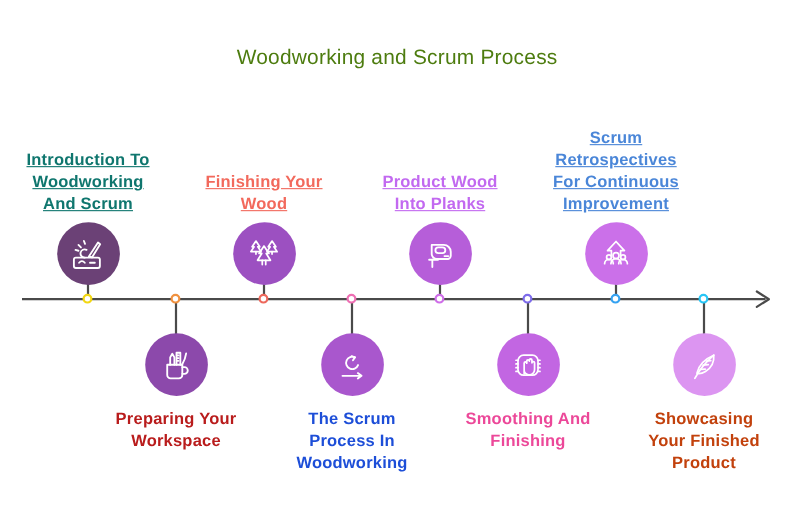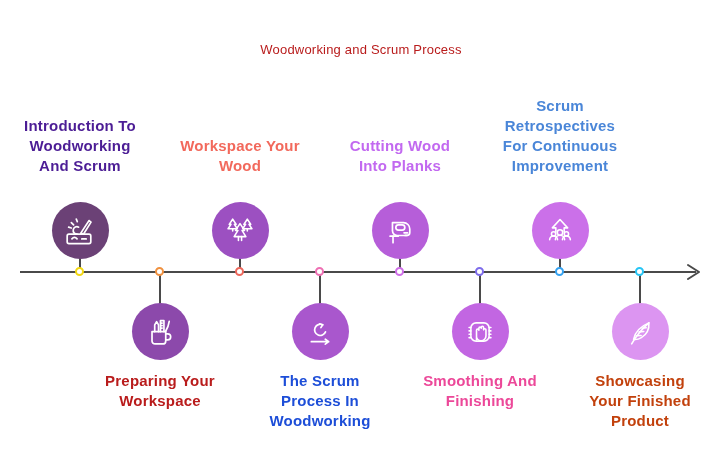--- a/index.html
+++ b/index.html
@@ -2,21 +2,21 @@
 <html><head>
 <meta charset="utf-8">
 <style>
   html,body{margin:0;padding:0;background:#fff;}
   .canvas{
     position:relative;width:722px;height:472px;background:#ffffff;
     font-family:"Liberation Sans", sans-serif;overflow:hidden;
   }
   .title{
     position:absolute;top:42px;left:0;width:100%;text-align:center;
-    font-size:13px;font-weight:400;color:#b91c1c;letter-spacing:.2px;
+    font-size:19px;font-weight:400;color:#4d7c0f;letter-spacing:.2px;
   }
   .timeline-svg{position:absolute;left:0;top:0;z-index:1;}
   .milestone{position:static;}
   .m0{--x:80px;} .m1{--x:160px;} .m2{--x:240px;} .m3{--x:320px;}
   .m4{--x:400px;} .m5{--x:480px;} .m6{--x:560px;} .m7{--x:640px;}
   .connector{
     position:absolute;left:calc(var(--x) - 1px);width:2px;background:#4a4a4a;z-index:1;
   }
   .connector.top{top:246px;height:26px;}
   .connector.bottom{top:272px;height:34px;}
@@ -29,37 +29,37 @@
   .circle svg{display:block;}
   .dot{
     position:absolute;left:calc(var(--x) - 5px);top:267px;width:5px;height:5px;
     border-radius:50%;background:#ffffff;border:2.5px solid #999;z-index:3;
   }
   .label{
     position:absolute;left:calc(var(--x) - 80px);width:160px;text-align:center;
     font-size:15px;font-weight:600;line-height:20px;white-space:pre-line;
     letter-spacing:.2px;z-index:2;
   }
-  .label.top{bottom:296px;}
+  .label.top{bottom:276px;text-decoration:underline;}
   .label.bottom{top:371px;}
 </style>
 </head>
 <body>
 
 <div class="canvas">
 
   <div class="title">Woodworking and Scrum Process</div>
 
   <svg class="timeline-svg" width="722" height="472">
     <line x1="20" y1="272" x2="696" y2="272" stroke="#4a4a4a" stroke-width="2"></line>
     <path d="M688 265 L699 272 L688 279" fill="none" stroke="#4a4a4a" stroke-width="2" stroke-linecap="round" stroke-linejoin="round"></path>
   </svg>
 
   <div class="milestone m0">
-    <div class="label top" style="color: #4c1d95;">Introduction To
+    <div class="label top" style="color: #0f766e;">Introduction To
 Woodworking
 And Scrum</div>
     <div class="connector top"></div>
     <div class="circle top" style="background-color: rgb(107, 65, 118);">
       <span>
         <svg width="36" height="36" viewBox="0 0 32 32" fill="none" stroke="#ffffff" stroke-width="1.5" stroke-linecap="round" stroke-linejoin="round">
           <rect x="4.6" y="18.8" width="21" height="8.4" rx="1.6"></rect>
           <path d="M8.8 23 q2.3 -2.7 4.6 0"></path>
           <path d="M17.6 23 h3.9"></path>
           <path d="M13.4 18.8 a3.3 3.3 0 1 1 1.4 -6.2"></path>
@@ -83,21 +83,21 @@
           <path d="M20.9 15.6 q2.7 -4.6 3.3 -9.1"></path>
         </svg>
       </span>
     </div>
     <div class="dot" style="border-color: rgb(240, 145, 63);"></div>
     <div class="label bottom" style="color: #b91c1c;">Preparing Your
 Workspace</div>
   </div>
 
   <div class="milestone m2">
-    <div class="label top" style="color: rgb(242, 105, 92);">Workspace Your
+    <div class="label top" style="color: rgb(242, 105, 92);">Finishing Your
 Wood</div>
     <div class="connector top"></div>
     <div class="circle top" style="background-color: rgb(156, 80, 193);">
       <span>
         <svg width="36" height="36" viewBox="0 0 32 32" fill="none" stroke="#ffffff" stroke-width="1.4" stroke-linecap="round" stroke-linejoin="round">
           <path d="M9.5 5.5 l-3.1 4.6 h1.6 l-2.6 3.9 h8.2 l-2.6 -3.9 h1.6 z"></path>
           <path d="M9.5 14 v2"></path>
           <path d="M22.5 5.5 l-3.1 4.6 h1.6 l-2.6 3.9 h8.2 l-2.6 -3.9 h1.6 z"></path>
           <path d="M22.5 14 v2"></path>
           <path d="M16 9.5 l-4 6 h2.2 l-3.4 5.5 h10.4 l-3.4 -5.5 h2.2 z"></path>
@@ -119,21 +119,21 @@
         </svg>
       </span>
     </div>
     <div class="dot" style="border-color: rgb(238, 111, 179);"></div>
     <div class="label bottom" style="color: #1d4ed8;">The Scrum
 Process In
 Woodworking</div>
   </div>
 
   <div class="milestone m4">
-    <div class="label top" style="color: rgb(194, 105, 240);">Cutting Wood
+    <div class="label top" style="color: rgb(194, 105, 240);">Product Wood
 Into Planks</div>
     <div class="connector top"></div>
     <div class="circle top" style="background-color: rgb(182, 94, 217);">
       <span>
         <svg width="36" height="36" viewBox="0 0 32 32" fill="none" stroke="#ffffff" stroke-width="1.5" stroke-linecap="round" stroke-linejoin="round">
           <path d="M9.3 8.6 h9.8 a5.6 5.6 0 0 1 5.6 5.6 v3.2 a2.6 2.6 0 0 1 -2.6 2.6 h-8.6 a4.2 4.2 0 0 1 -4.2 -4.2 z"></path>
           <rect x="12.3" y="10.6" width="8" height="4.6" rx="2.3"></rect>
           <path d="M19.6 17.6 h3.1 M20.6 19.9 h1.6"></path>
           <path d="M7.2 20.6 h7.2"></path>
           <path d="M9.8 20.6 v5.8"></path>

